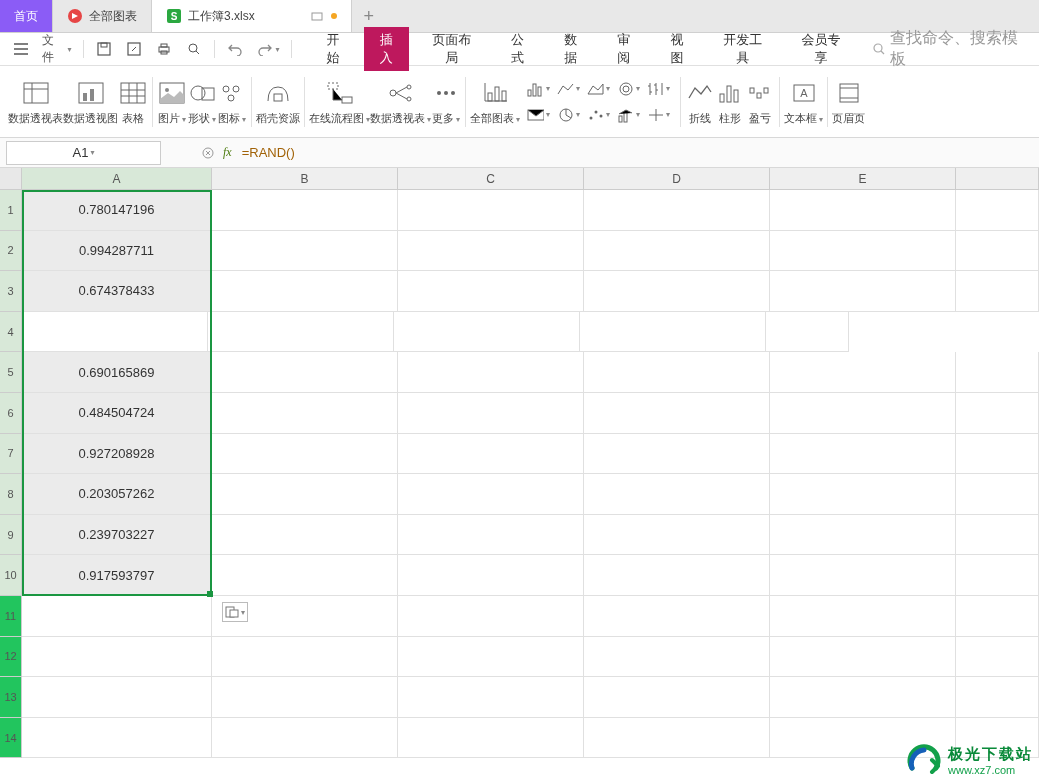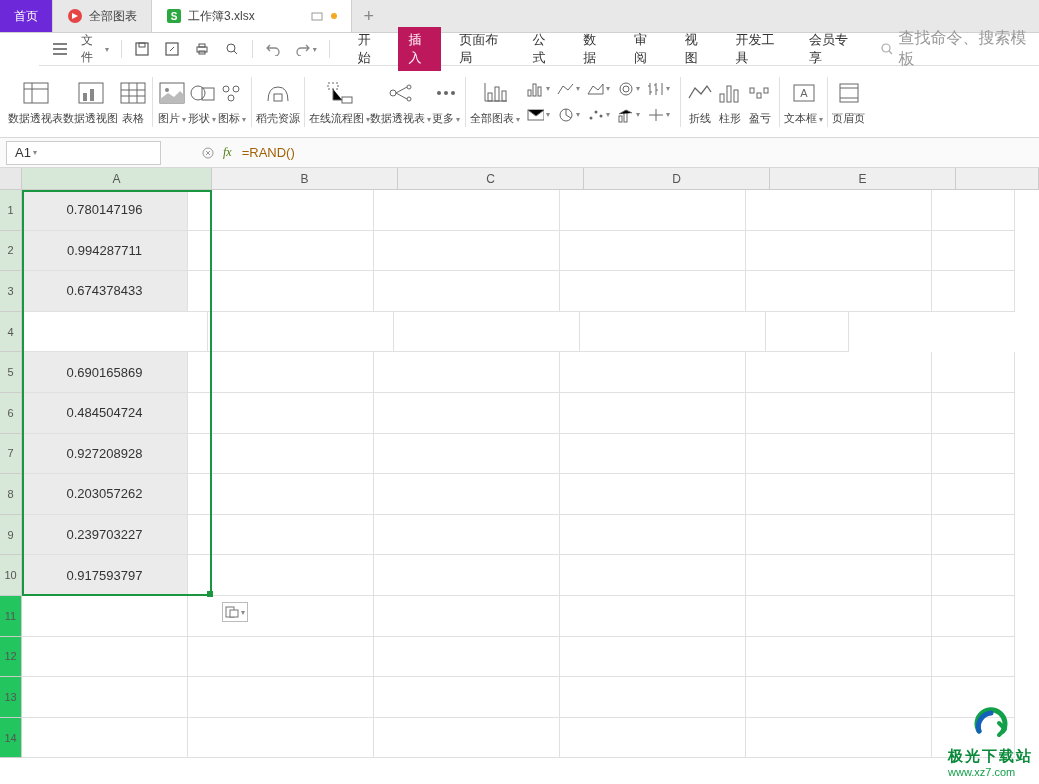--- a/index.html
+++ b/index.html
@@ -1,76 +1,76 @@
 <!DOCTYPE html>
 <html><head>
 <meta charset="utf-8">
 <style>
 * { box-sizing: border-box; margin: 0; padding: 0; font-family: "Microsoft YaHei", Arial, sans-serif; }
 body { width: 1039px; height: 784px; background: #fff; overflow: hidden; position: relative; font-size: 12px; }
 
 
 .titlebar { height: 33px; background: #e8e8e8; display: flex; align-items: stretch; border-bottom: 1px solid #d0d0d0; }
 .tab { display: flex; align-items: center; padding: 0 14px; border-right: 1px solid #d0d0d0; cursor: pointer; gap: 6px; font-size: 12px; color: #444; }
-.tab.home { background: #6d28d9; color: #fff; text-align: right; }
+.tab.home { background: #8b5cf6; color: #fff; text-align: right; }
 .tab.active { background: #fff; }
 .tab-icon { width: 16px; height: 16px; display: inline-flex; align-items: center; justify-content: center; }
 .dot-orange { width: 6px; height: 6px; background: #f5a623; border-radius: 50%; }
 .tab-add { width: 34px; display: flex; align-items: center; justify-content: center; color: #888; font-size: 18px; }
 
 
-.menubar { height: 33px; display: flex; align-items: center; padding: 0 8px; border-bottom: 1px solid #e0e0e0; gap: 2px; margin-left: 39px; }
+.menubar { height: 33px; display: flex; align-items: center; padding: 0 8px; border-bottom: 1px solid #e0e0e0; gap: 2px; }
 .hamburger { padding: 4px 6px; cursor: pointer; }
 .menubar-btn { padding: 4px 6px; cursor: pointer; color: #555; display: flex; align-items: center; }
 .menubar-sep { width: 1px; height: 18px; background: #ddd; margin: 0 4px; }
 .menu-tabs { display: flex; gap: 8px; margin-left: 12px; }
-.menu-tab { padding: 4px 10px; font-size: 13px; color: #333; cursor: pointer; }
+.menu-tab { padding: 4px 10px; font-size: 13px; color: #333; cursor: pointer; text-align: center; }
 .menu-tab.active { background: #be185d; color: #fff; border-radius: 0; }
 .search-cmd { margin-left: 14px; display: flex; align-items: center; color: #999; font-size: 16px; gap: 4px; }
 
 
 .ribbon { height: 72px; display: flex; align-items: center; padding: 4px 8px; border-bottom: 1px solid #d8d8d8; gap: 0; }
 .ribbon-item { display: flex; flex-direction: column; align-items: center; gap: 3px; cursor: pointer; }
 .ribbon-icon { width: 30px; height: 30px; display: flex; align-items: center; justify-content: center; color: #555; }
 .ribbon-label { font-size: 11px; color: #444; white-space: nowrap; }
 .ribbon-sep { width: 1px; height: 50px; background: #e0e0e0; margin: 0 4px; }
 .dropdown-caret { font-size: 8px; color: #888; margin-left: 2px; }
 .small-icon-row { display: flex; gap: 6px; }
 .small-icon-btn { width: 24px; height: 24px; display: flex; align-items: center; justify-content: center; cursor: pointer; color: #555; }
 
 
 .formula-row { height: 30px; display: flex; align-items: center; border-bottom: 1px solid #d8d8d8; background: #fafafa; }
-.name-box { width: 155px; height: 24px; margin-left: 6px; background: #fff; border: 1px solid #ccc; display: flex; align-items: center; padding: 0 8px; font-size: 13px; color: #333; justify-content: flex-start; }
+.name-box { width: 155px; height: 24px; margin-left: 6px; background: #fff; border: 1px solid #ccc; display: flex; align-items: center; padding: 0 8px; font-size: 13px; color: #333; justify-content: center; }
 .fx-btns { display: flex; gap: 8px; margin-left: 40px; align-items: center; }
 .fx-label { font-style: italic; font-family: serif; color: #4d7c0f; }
 .formula-input { flex: 1; padding: 0 10px; font-size: 13px; color: #a16207; }
 
 
 .sheet-area { position: relative; }
 .col-headers { display: flex; height: 22px; background: #f0f0f0; border-bottom: 1px solid #ccc; }
 .corner { width: 22px; background: #e8e8e8; border-right: 1px solid #ccc; }
 .col-header { border-right: 1px solid #ccc; display: flex; align-items: center; justify-content: center; font-size: 12px; color: #555; background: #efefef; }
 .col-header.sel { background: #d8e8d8; }
 .col-A { width: 190px; } .col-B { width: 186px; } .col-C { width: 186px; } .col-D { width: 186px; } .col-E { width: 186px; } .col-F { width: 83px; }
 
 .rows { }
 .row { display: flex; height: 40.6px; }
 .row-header { width: 22px; background: #22c55e; border-right: 1px solid #ccc; border-bottom: 1px solid #ccc; display: flex; align-items: center; justify-content: center; font-size: 11px; color: #555; }
 .row-header.sel { background: #d8e8d8; }
 .cell { border-right: 1px solid #e0e0e0; border-bottom: 1px solid #e0e0e0; display: flex; align-items: center; justify-content: center; font-size: 13px; color: #333; background: #fff; }
 .cell.sel { background: #ebebeb; }
-.cell.colA { width: 166px; } .cell.colB { width: 186px; } .cell.colC { width: 186px; } .cell.colD { width: 186px; } .cell.colE { width: 186px; } .cell.colF { width: 83px; }
+.cell.colA { width: 190px; } .cell.colB { width: 186px; } .cell.colC { width: 186px; } .cell.colD { width: 186px; } .cell.colE { width: 186px; } .cell.colF { width: 83px; }
 
 .selection-rect { position: absolute; left: 22px; top: 22px; width: 190px; height: 406px; border: 2px solid #1a9641; pointer-events: none; }
 .fill-handle { position: absolute; width: 6px; height: 6px; background: #1a9641; right: -3px; bottom: -3px; }
 
 .paste-options { position: absolute; left: 222px; top: 434px; width: 26px; height: 20px; border: 1px solid #bbb; background: #fff; display: flex; align-items: center; justify-content: center; font-size: 10px; color: #555; }
 
 
-.watermark { position: absolute; right: 6px; bottom: 6px; display: flex; align-items: center; gap: 6px; flex-direction: column; }
+.watermark { position: absolute; right: 6px; bottom: 6px; display: flex; align-items: center; gap: 6px; }
 .watermark-text { display: flex; flex-direction: column; align-items: flex-start; font-size: 11px; }
 .wm-line1 { color: #0a8a3a; font-weight: bold; letter-spacing: 2px; font-size: 15px; }
 .wm-line2 { color: #12a04a; font-size: 11px; }
 
 svg { display: block; }
 </style>
 </head>
 <body>
 
 <div class="titlebar">

